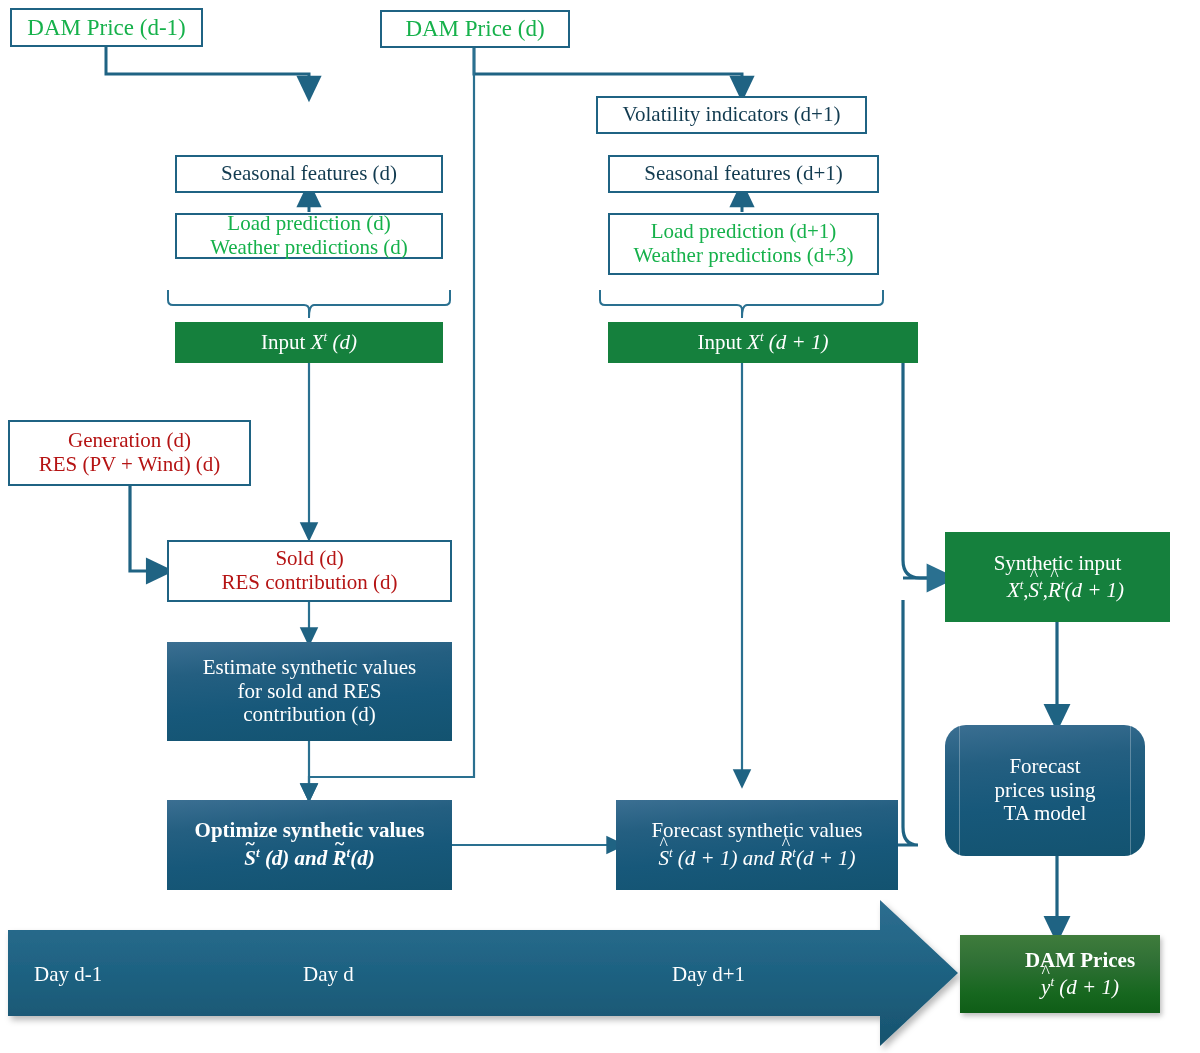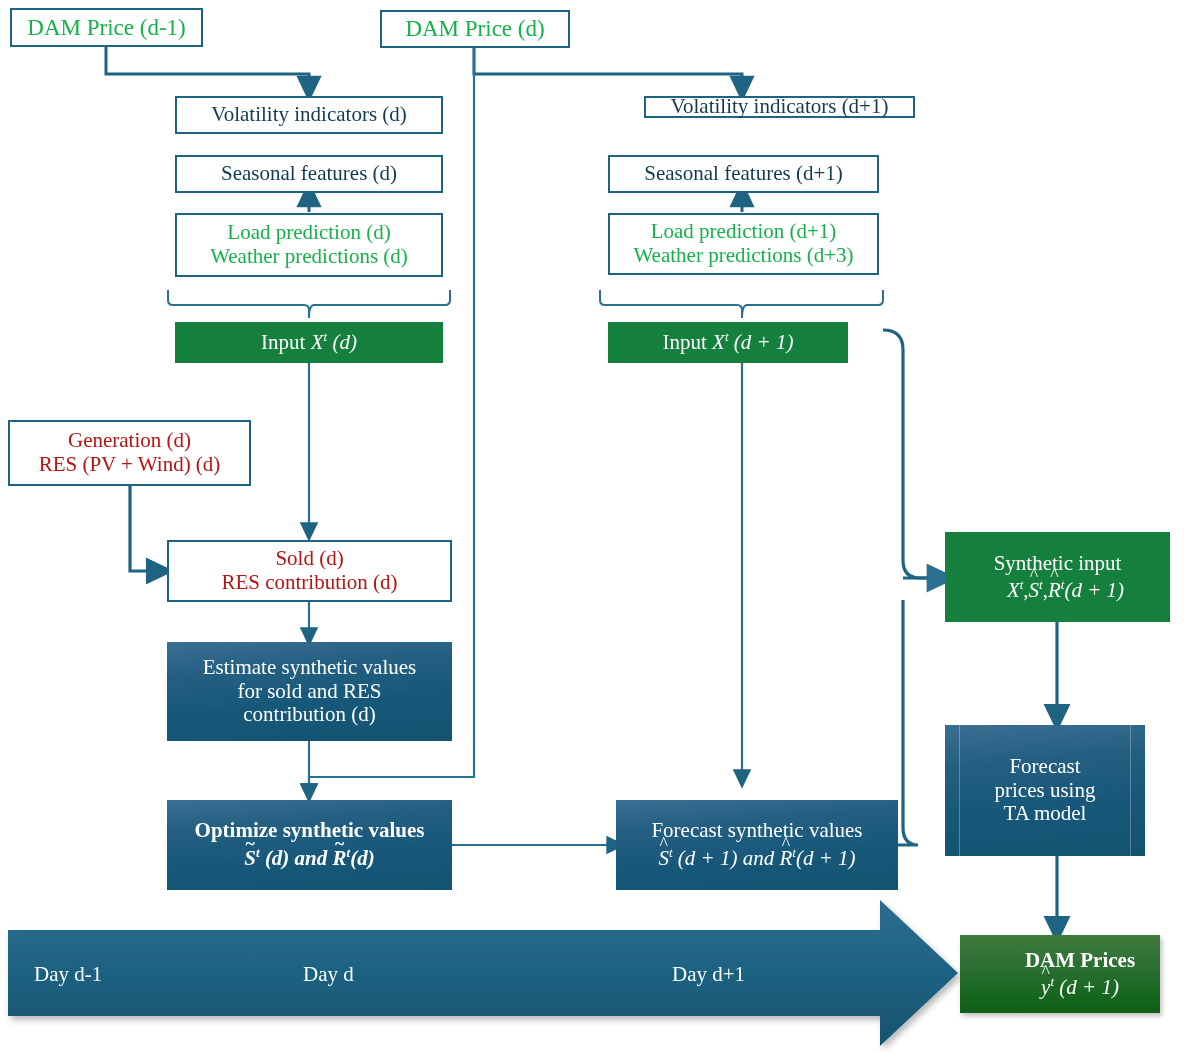--- a/index.html
+++ b/index.html
@@ -15,21 +15,21 @@
   .wbox.red{color:#b51414;}
 
   
   .cyan{background:#15803d;color:#ffffff;border:none;}
 
   
   .dark{color:#ffffff;border:none;
         background:linear-gradient(175deg,#3b6f92 0%,#245f81 28%,#17587a 60%,#135370 100%);}
 
   
-  .proc{position:relative;}
+  .proc{position:relative;border-radius:21px;}
   .proc:before,.proc:after{content:"";position:absolute;top:0;bottom:0;width:1px;background:rgba(255,255,255,.28);}
   .proc:before{left:14px;} .proc:after{right:14px;}
 
   .green-box{color:#ffffff;border:none;
              background:linear-gradient(180deg,#3f7c3c 0%,#2f7035 35%,#17671f 75%,#0f5d17 100%);
              box-shadow:2px 3px 5px rgba(0,0,0,.25);}
   .tl-label{position:absolute;color:#ffffff;font-size:21px;}
 
   svg.wires{position:absolute;left:0;top:0;width:1200px;height:1053px;pointer-events:none;}
 
@@ -106,55 +106,52 @@
   </svg>
 
   <div class="node wbox green" style="left:10px;top:8px;width:193px;height:39px;font-size:23px;">
     <span>DAM Price (d-1)</span>
   </div>
 
   <div class="node wbox green" style="left:380px;top:10px;width:190px;height:38px;font-size:23px;">
     <span>DAM Price (d)</span>
   </div>
 
-  <div class="node wbox" style="left:175px;top:96px;width:268px;height:38px;font-size:21px;">
-    <span>Volatility indicators (d)</span>
-  </div>
 
   <div class="node wbox" style="left:175px;top:155px;width:268px;height:38px;font-size:21px;">
     <span>Seasonal features (d)</span>
   </div>
 
-  <div class="node wbox green" style="left:175px;top:213px;width:268px;height:64px;font-size:21px;">
+  <div class="node wbox green" style="left:175px;top:213px;width:268px;height:46px;font-size:21px;">
     <span>Load prediction (d)</span>
     <span>Weather predictions (d)</span>
   </div>
 
   <div class="node cyan" style="left:175px;top:322px;width:268px;height:41px;font-size:21px;">
     <span>
       <span>Input</span>
       <span class="it">X</span><sup>t</sup>
       <span class="it">(d)</span>
     </span>
   </div>
 
-  <div class="node wbox" style="left:644px;top:96px;width:271px;height:22px;font-size:21px;align-items:center;">
+  <div class="node wbox" style="left:596px;top:96px;width:271px;height:38px;font-size:21px;align-items:center;">
     <span>Volatility indicators (d+1)</span>
   </div>
 
   <div class="node wbox" style="left:608px;top:155px;width:271px;height:38px;font-size:21px;">
     <span>Seasonal features (d+1)</span>
   </div>
 
   <div class="node wbox green" style="left:608px;top:213px;width:271px;height:62px;font-size:21px;">
     <span>Load prediction (d+1)</span>
     <span>Weather predictions (d+3)</span>
   </div>
 
-  <div class="node cyan" style="left:608px;top:322px;width:240px;height:41px;font-size:21px;">
+  <div class="node cyan" style="left:608px;top:322px;width:310px;height:41px;font-size:21px;">
     <span>
       <span>Input</span>
       <span class="it">X</span><sup>t</sup>
       <span class="it">(d + 1)</span>
     </span>
   </div>
 
   <div class="node wbox red" style="left:8px;top:420px;width:243px;height:66px;font-size:21px;">
     <span>Generation (d)</span>
     <span>RES (PV + Wind) (d)</span>

